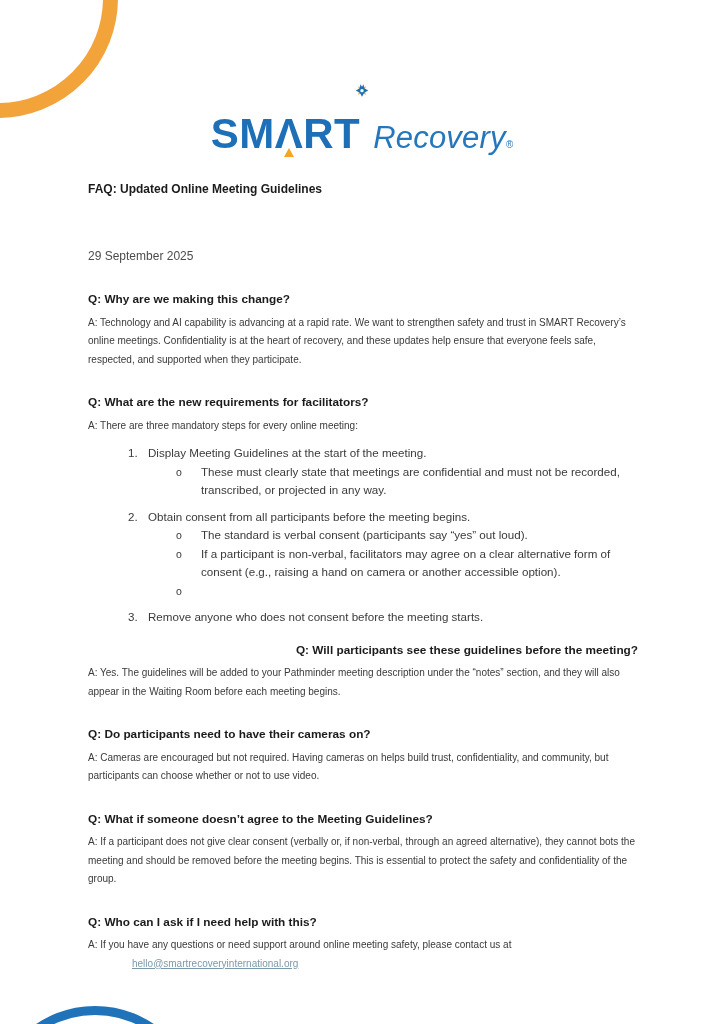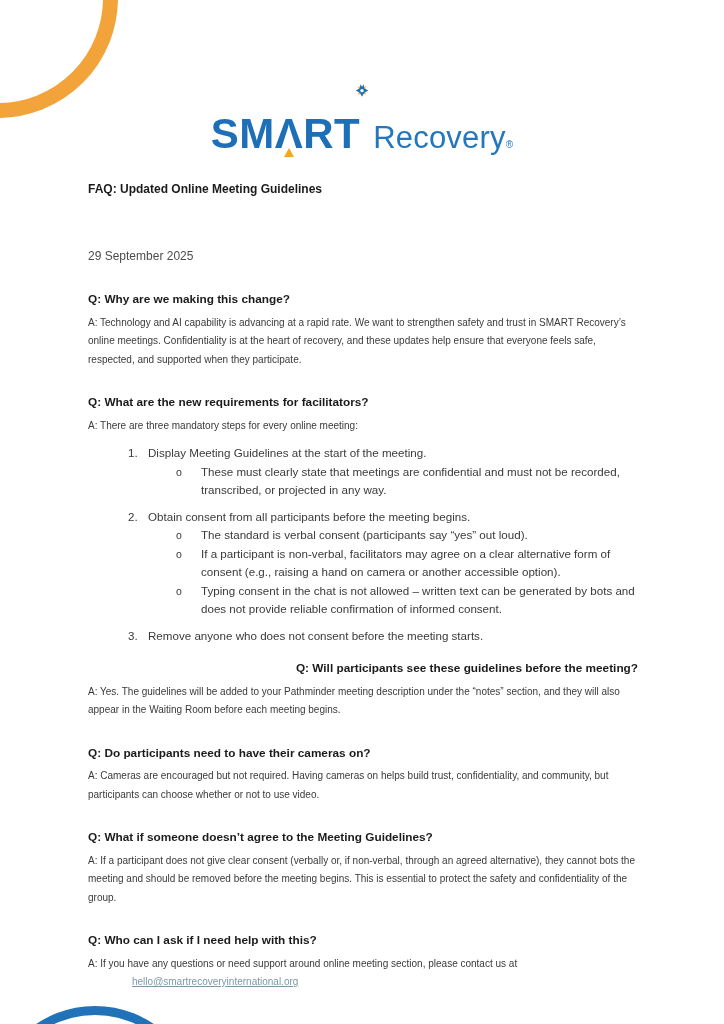--- a/index.html
+++ b/index.html
@@ -56,20 +56,21 @@
     width: 0; height: 0;
     border-left: 5px solid transparent;
     border-right: 5px solid transparent;
     border-bottom: 9px solid #F5A623;
   }
   .logo-recovery {
     font-size: 31px;
     font-weight: 400;
     color: #2477BD;
     letter-spacing: 0.2px;
+    font-style: italic;
   }
   .logo-reg { font-size: 10px; color: #2477BD; }
   
   .content { padding: 0 86px 0 88px; }
   .doc-title {
     margin-top: 22px;
     font-size: 12px;
     line-height: 19px;
     font-weight: 700;
     color: #1b1b1b;
@@ -164,21 +165,20 @@
           <div class="sub-row">
             <span class="sub-marker">o</span>
             <span class="sub-text">The standard is verbal consent (participants say “yes” out loud).</span>
           </div>
           <div class="sub-row">
             <span class="sub-marker">o</span>
             <span class="sub-text">If a participant is non-verbal, facilitators may agree on a clear alternative form of consent (e.g., raising a hand on camera or another accessible option).</span>
           </div>
           <div class="sub-row">
             <span class="sub-marker">o</span>
-            <span class="sub-text">Typing consent in the chat is not allowed – written text can be generated by bots and does not provide reliable confirmation of informed consent.</span>
           </div>
         </div>
 
         <div class="oitem">
           <div class="oitem-row">
             <span class="oitem-num">3.</span>
             <span class="oitem-text">Remove anyone who does not consent before the meeting starts.</span>
           </div>
         </div>
 
@@ -195,17 +195,17 @@
       <p class="answer">A: Cameras are encouraged but not required. Having cameras on helps build trust, confidentiality, and community, but participants can choose whether or not to use video.</p>
     </section>
 
     <section>
       <h2 class="q-heading">Q: What if someone doesn’t agree to the Meeting Guidelines?</h2>
       <p class="answer">A: If a participant does not give clear consent (verbally or, if non-verbal, through an agreed alternative), they cannot bots the meeting and should be removed before the meeting begins. This is essential to protect the safety and confidentiality of the group.</p>
     </section>
 
     <section>
       <h2 class="q-heading">Q: Who can I ask if I need help with this?</h2>
-      <p class="answer"><span>A: If you have any questions or need support around online meeting section, please contact us at </span><a class="email-link" href="#">hello@smartrecoveryinternational.org</a></p>
+      <p class="answer"><span>A: If you have any questions or need support around online meeting safety, please contact us at </span><a class="email-link" href="#">hello@smartrecoveryinternational.org</a></p>
     </section>
 
   </main>
 </div>
 
 </body></html>

